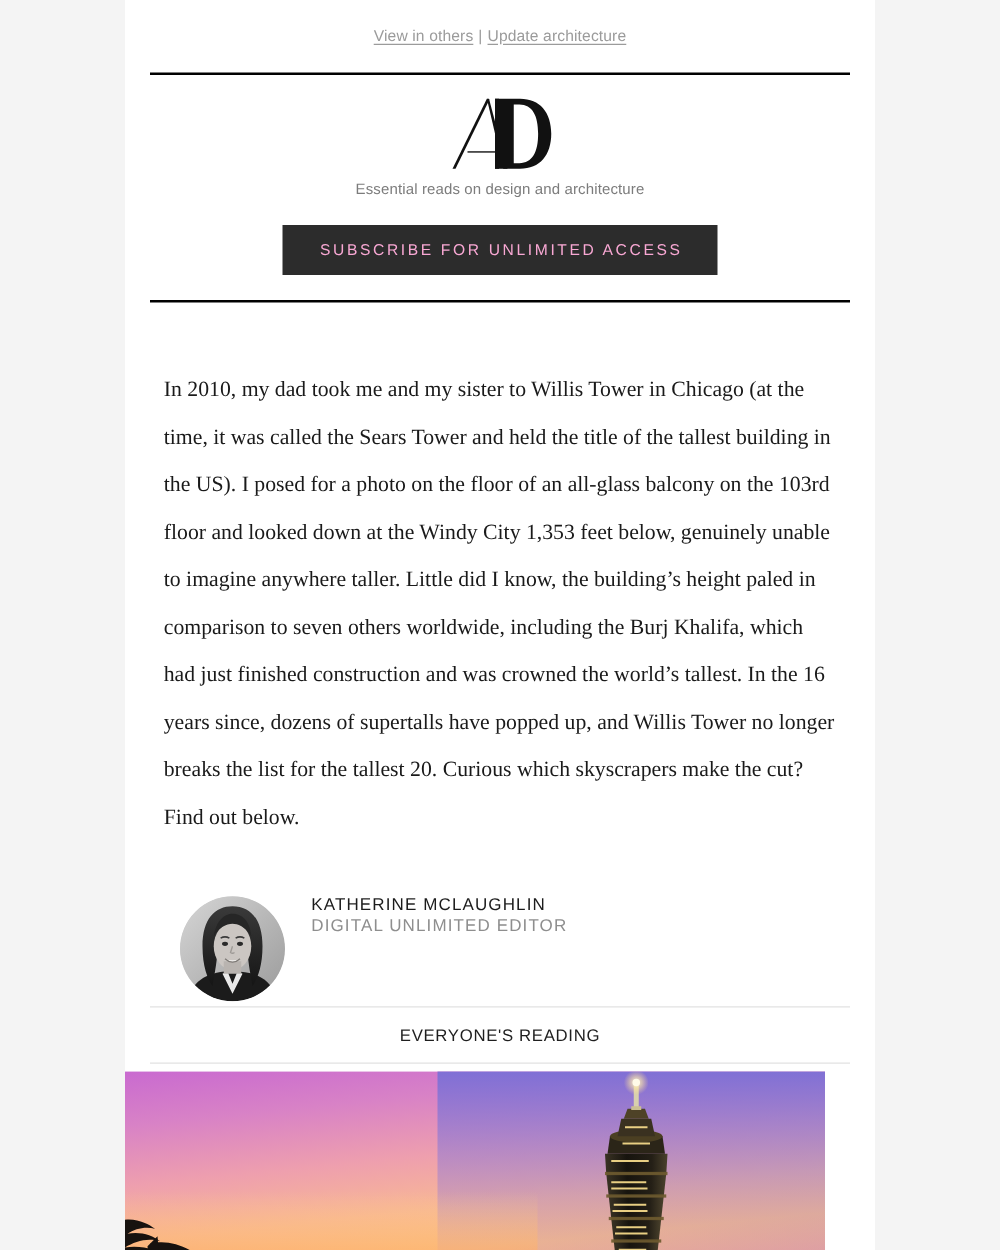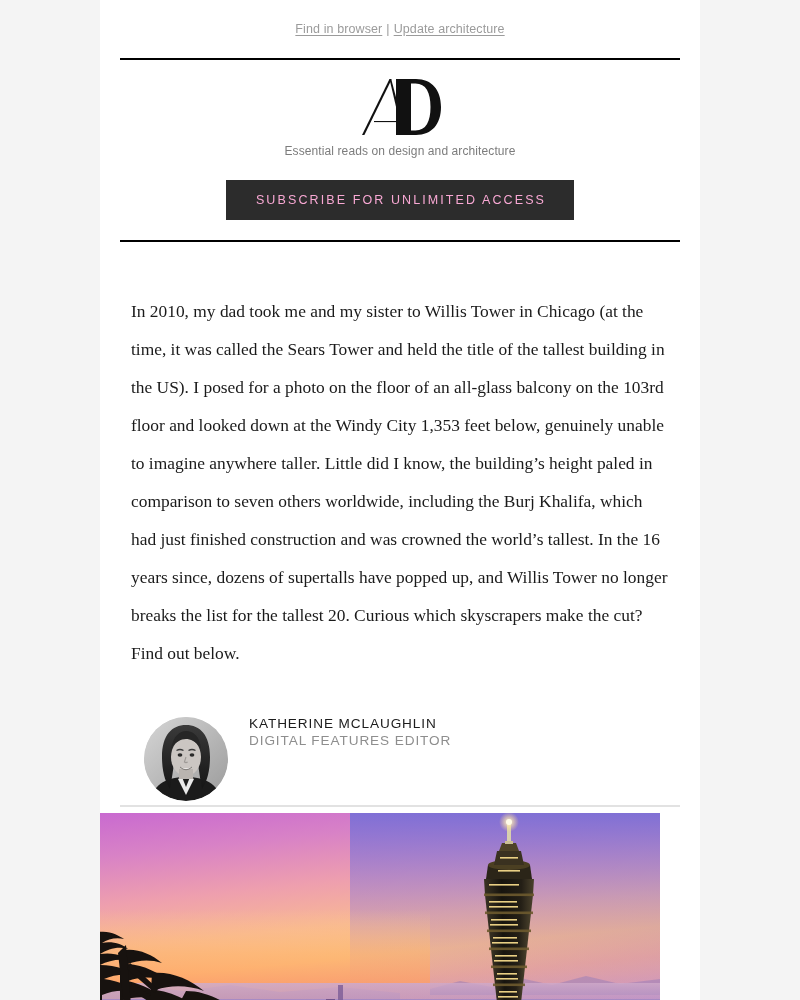--- a/index.html
+++ b/index.html
@@ -169,21 +169,21 @@
 </style>
 </head>
 <body>
 
 <div class="page">
   <div class="email-column">
 
     <div class="inner">
       <div class="preheader">
         <div class="preheader-text">
-          <a href="#">Find in browser</a><span class="preheader-sep">|</span><a href="#">Update architecture</a>
+          <a href="#">View in others</a><span class="preheader-sep">|</span><a href="#">Update architecture</a>
         </div>
       </div>
       <div class="rule-black"></div>
     </div>
 
     <div class="inner">
       <div class="brand">
         <div class="logo-wrap">
           <svg class="logo-svg" width="84" height="62" viewBox="0 0 84 62" aria-hidden="true">
 
@@ -249,27 +249,28 @@
 
               <path d="M42 40 l-1.6 5 q1.6 1.2 3.2 0" stroke="#9e9a96" stroke-width="1.1" fill="none"></path>
 
               <path d="M36 50 q6 5 12 0 q-6 2.4 -12 0 Z" fill="#f2f0ee"></path>
               <path d="M36 50 q6 5.5 12 0" stroke="#7e7a76" stroke-width="1" fill="none"></path>
             </g>
           </svg>
         </div>
         <div class="byline-text">
           <span class="byline-name">KATHERINE MCLAUGHLIN</span>
-          <span class="byline-role">DIGITAL FEATURES EDITOR</span>
+          <span class="byline-role">DIGITAL UNLIMITED EDITOR</span>
         </div>
       </div>
     </div>
 
     <div class="inner">
       <div class="section-divider"></div>
+      <div class="section-title">EVERYONE'S READING</div>
       <div class="section-divider" style="margin-top:0"></div>
     </div>
 
     <div class="inner hero-wrap">
       <div class="hero">
         <svg width="560" height="229" viewBox="0 0 560 229" aria-hidden="true">
           <defs>
             <linearGradient id="sky" x1="0" y1="0" x2="0.25" y2="1">
               <stop offset="0%" stop-color="#c96ad0"></stop>
               <stop offset="18%" stop-color="#d882c6"></stop>

